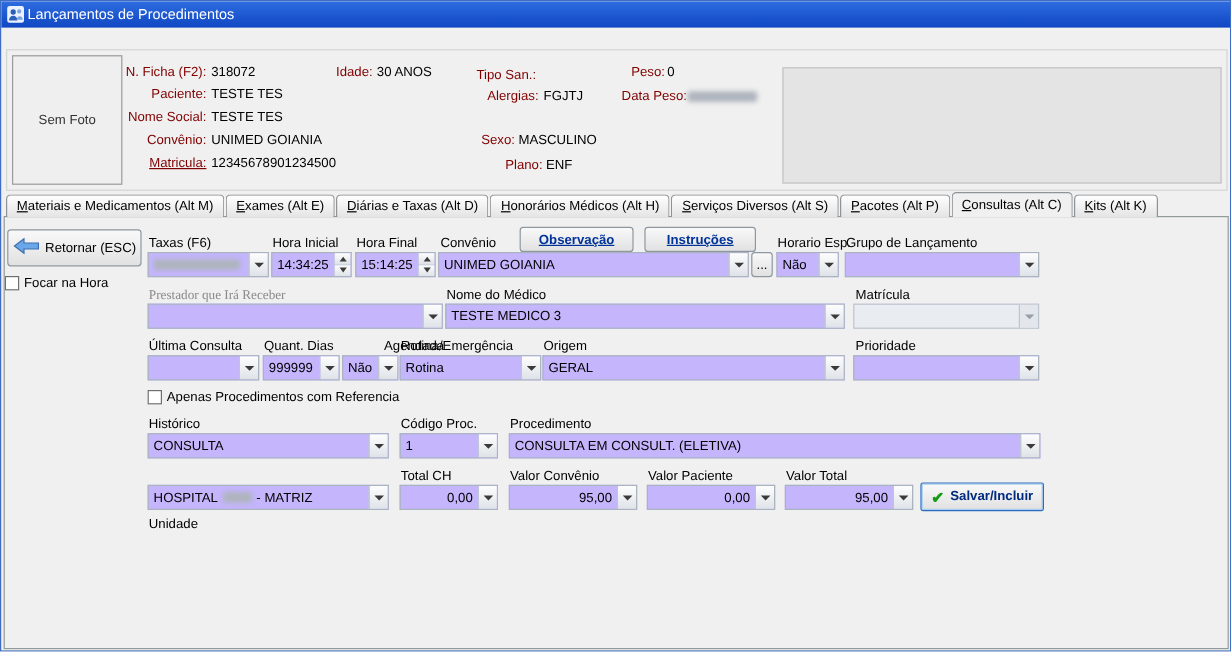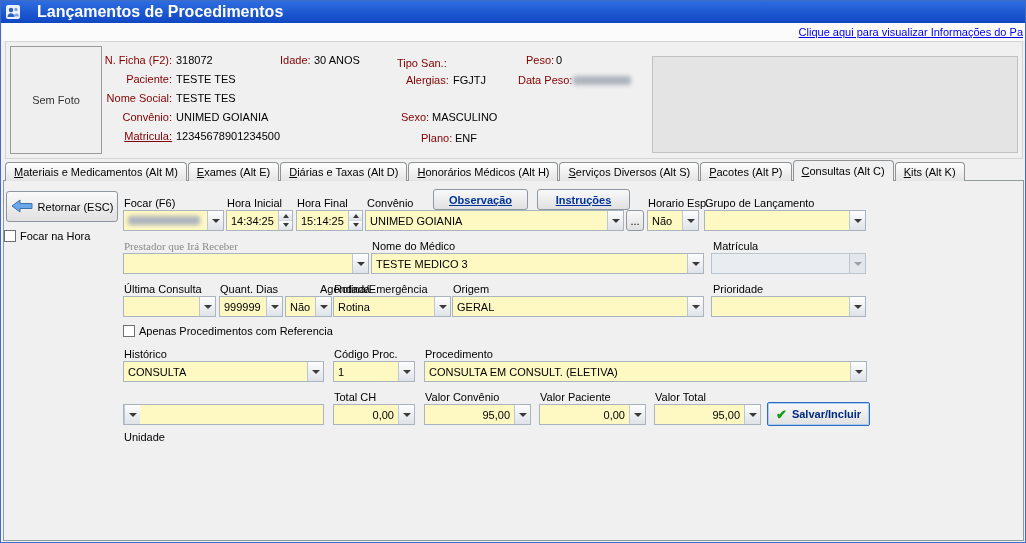--- a/index.html
+++ b/index.html
@@ -1,19 +1,19 @@
 <!DOCTYPE html>
 <html><head>
 <meta charset="utf-8">
 <style>
   * { box-sizing: border-box; }
   body { margin:0; background:#c9c9c9; font-family:"Liberation Sans", sans-serif; }
   .window{position:relative;width:1026px;height:543px;background:#f0f0f0;border:1px solid #3f6cc4;overflow:hidden;font-size:11px;color:#000;}
   .titlebar{position:absolute;left:0;top:0;width:100%;height:22px;background:linear-gradient(180deg,#2e6ce0,#0f47c2);display:flex;align-items:center;padding:0 4px;}
-  .titlebar .title{color:#fff;font-size:16px;margin-left:16px;white-space:nowrap;font-weight:bold;}
+  .titlebar .title{color:#fff;font-size:12px;margin-left:2px;white-space:nowrap;}
   .appicon{width:16px;height:16px;display:inline-block;}
   .linkbar{position:absolute;left:1px;top:22px;width:1023px;height:18px;background:#fbfbfb;}
   .infolink{position:absolute;right:2px;top:3px;color:#0000ee;text-decoration:underline;white-space:nowrap;cursor:pointer;}
   .patient-panel{position:absolute;left:4px;top:40px;width:1018px;height:118px;background:#f0f0f0;border:1px solid #d4d4d4;}
   .photo-box{position:absolute;left:4px;top:4px;width:92px;height:108px;border:1px solid #9a9a9a;background:#efefef;display:flex;align-items:center;justify-content:center;color:#333;}
   .plab{position:absolute;color:#800000;white-space:nowrap;}
   .plab.r{left:56px;width:110px;text-align:right;}
   .pval{position:absolute;color:#000;white-space:nowrap;}
   .notes-panel{position:absolute;left:646px;top:14px;width:366px;height:97px;background:#e4e4e4;border:1px solid #c2c2c2;}
   .redact{display:inline-block;height:9px;border-radius:2px;background:#aeb4bd;filter:blur(2px);vertical-align:middle;}
@@ -21,21 +21,21 @@
   .tab{height:19px;padding:0 8px;display:flex;align-items:center;background:linear-gradient(#ffffff,#e4e4e4);border:1px solid #8f9396;border-bottom:none;border-radius:4px 4px 0 0;margin-right:1px;white-space:nowrap;cursor:pointer;}
   .tab.active{height:21px;background:#f0f0f0;position:relative;z-index:4;}
   .tab-panel{position:absolute;left:2px;top:179px;width:1021px;height:361px;border:1px solid #919b9c;background:#f0f0f0;}
   .btn{position:absolute;display:flex;align-items:center;justify-content:center;gap:5px;background:linear-gradient(#f9f9f9,#e1e1e1);border:1px solid #8e979f;border-radius:3px;cursor:pointer;white-space:nowrap;}
   .btn.navy{color:#003399;font-weight:bold;text-decoration:underline;}
   .btn.save{border:1px solid #2f6cc0;box-shadow:inset 0 0 0 1px #a9cdf0;border-radius:2px;}
   .btn.save .save-label{color:#002a80;font-weight:bold;}
   .check-glyph{color:#169a16;font-weight:bold;font-size:13px;line-height:1;}
   .flabel{position:absolute;white-space:nowrap;color:#000;}
   .flabel.dim{color:#8a8a8a;}
-  .combo{position:absolute;height:21px;background:#fef9c3;border:1px solid #a9b4bf;display:flex;align-items:stretch;cursor:pointer;}
+  .combo{position:absolute;height:21px;background:#c4b5fd;border:1px solid #a9b4bf;display:flex;align-items:stretch;cursor:pointer;}
   .combo .val{flex:1;display:flex;align-items:center;padding:0 4px;overflow:hidden;white-space:nowrap;}
   .combo .val.num{justify-content:flex-end;}
   .combo .dd{width:16px;border-left:1px solid #bcc7d1;background:linear-gradient(#fdfdfd,#dfe3e8);display:flex;align-items:center;justify-content:center;}
   .tri-down{width:0;height:0;border:4px solid transparent;border-top:4px solid #3a3a3a;margin-top:4px;}
   .combo.disabled{background:#e9edf2;border-color:#bcc4cd;}
   .combo.disabled .dd{background:#e3e7ec;}
   .combo.disabled .tri-down{border-top-color:#9aa0a8;}
   .spin{width:14px;border-left:1px solid #bcc7d1;display:flex;flex-direction:column;}
   .spin .cell{flex:1;display:flex;align-items:center;justify-content:center;background:linear-gradient(#fdfdfd,#dfe3e8);cursor:pointer;}
   .spin .cell + .cell{border-top:1px solid #cfd6dd;}
@@ -55,23 +55,20 @@
           <rect x="1" y="1" width="14" height="14" rx="2" fill="#eaf2ff"></rect>
           <circle cx="6" cy="6" r="2.2" fill="#2b5fb8"></circle>
           <path d="M2.5 13c0-2.4 1.6-3.8 3.5-3.8S9.5 10.6 9.5 13z" fill="#2b5fb8"></path>
           <circle cx="11" cy="5.5" r="1.7" fill="#7aa4e0"></circle>
           <path d="M8.8 12.5c.2-2 1.2-3 2.7-3 1.4 0 2.3 1 2.5 3z" fill="#7aa4e0"></path>
         </svg>
     </span>
     <span class="title">Lançamentos de Procedimentos</span>
   </div>
 
-  <div class="linkbar">
-    <span class="infolink">Clique aqui para visualizar Informações do Pa</span>
-  </div>
 
   <div class="patient-panel">
     <div class="photo-box">
       <span>Sem Foto</span>
     </div>
 
     <span class="plab r" style="top:12px;">N. Ficha (F2):</span>
     <span class="pval" style="left:170px;top:12px;">318072</span>
     <span class="plab r" style="top:31px;">Paciente:</span>
     <span class="pval" style="left:170px;top:31px;">TESTE TES</span>
@@ -132,21 +129,21 @@
     <span><svg width="22" height="14" viewBox="0 0 22 14">
           <path d="M9 1 L1 7 L9 13 L9 9.5 L21 9.5 L21 4.5 L9 4.5 Z" fill="#6aa7e8" stroke="#3f6fae" stroke-width="1"></path>
         </svg></span>
     <span>Retornar (ESC)</span>
   </div>
   <label class="checkline" style="left:3px;top:229px;">
     <span class="checkbox"></span>
     <span>Focar na Hora</span>
   </label>
 
-  <span class="flabel" style="left:123px;top:196px;">Focar (F6)</span>
+  <span class="flabel" style="left:123px;top:196px;">Taxas (F6)</span>
   <span class="flabel" style="left:226px;top:196px;">Hora Inicial</span>
   <span class="flabel" style="left:296px;top:196px;">Hora Final</span>
   <span class="flabel" style="left:366px;top:196px;">Convênio</span>
   <span class="flabel" style="left:647px;top:196px;">Horario Esp.</span>
   <span class="flabel" style="left:704px;top:196px;">Grupo de Lançamento</span>
 
   <div class="btn navy" style="left:432px;top:188px;width:95px;height:21px;">
       <span>Observação</span>
     </div>
   <div class="btn navy" style="left:536px;top:188px;width:93px;height:21px;">
@@ -300,20 +297,25 @@
       </span>
   </div>
 
   <span class="flabel" style="left:123px;top:390px;margin-top:40px;">Unidade</span>
   <span class="flabel" style="left:333px;top:390px;">Total CH</span>
   <span class="flabel" style="left:424px;top:390px;">Valor Convênio</span>
   <span class="flabel" style="left:539px;top:390px;">Valor Paciente</span>
   <span class="flabel" style="left:654px;top:390px;">Valor Total</span>
 
   <div class="combo" style="left:122px;top:403px;width:201px;">
+    <span class="val">
+      <span>HOSPITAL</span>
+      <span class="redact" style="width:24px;margin:0 4px;"></span>
+      <span>- MATRIZ</span>
+    </span>
     <span class="dd">
         <span class="tri-down"></span>
       </span>
   </div>
   <div class="combo" style="left:332px;top:403px;width:82px;">
     <span class="val num">0,00</span>
     <span class="dd">
         <span class="tri-down"></span>
       </span>
   </div>

